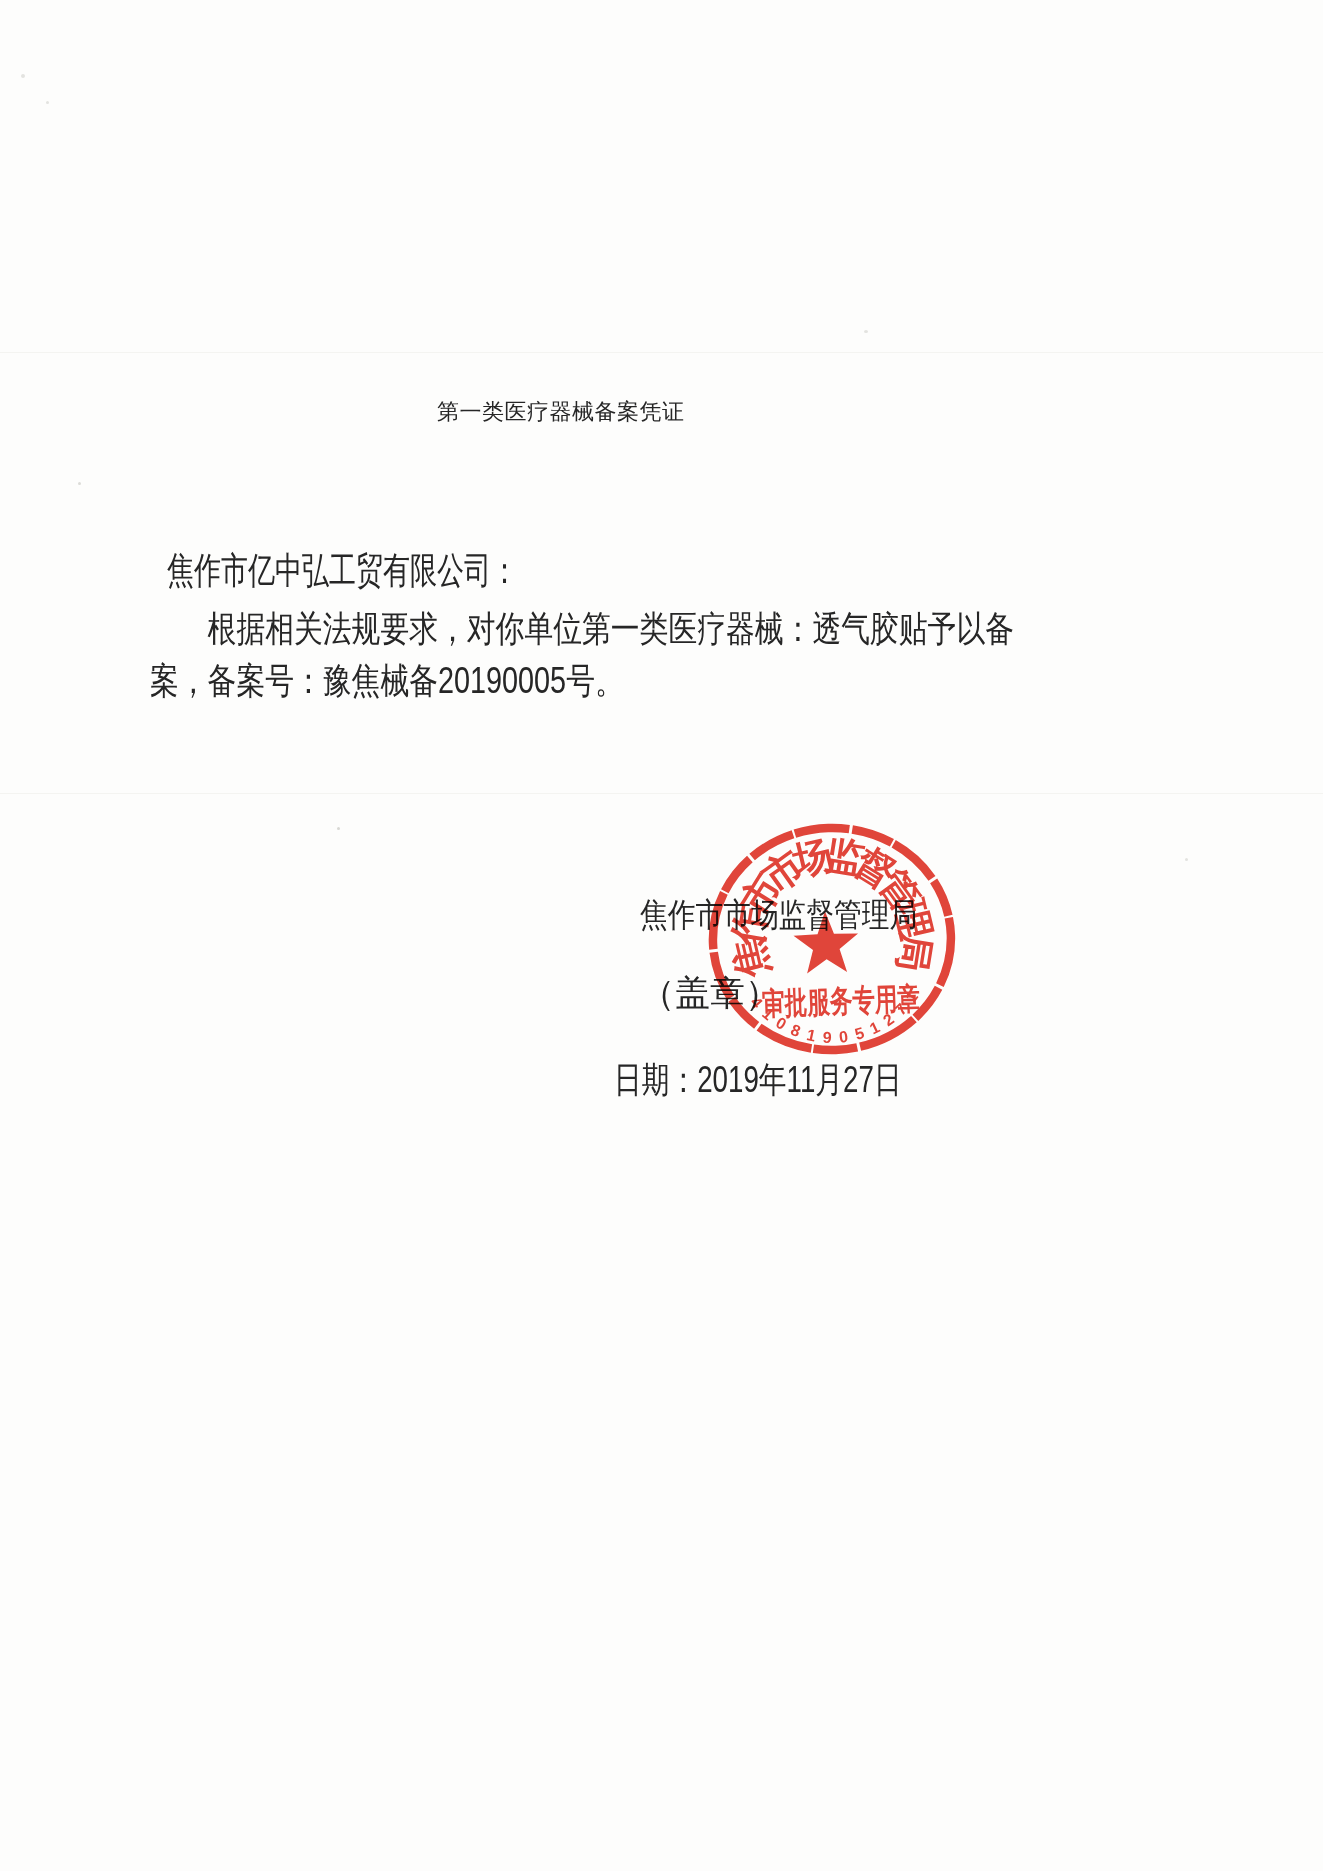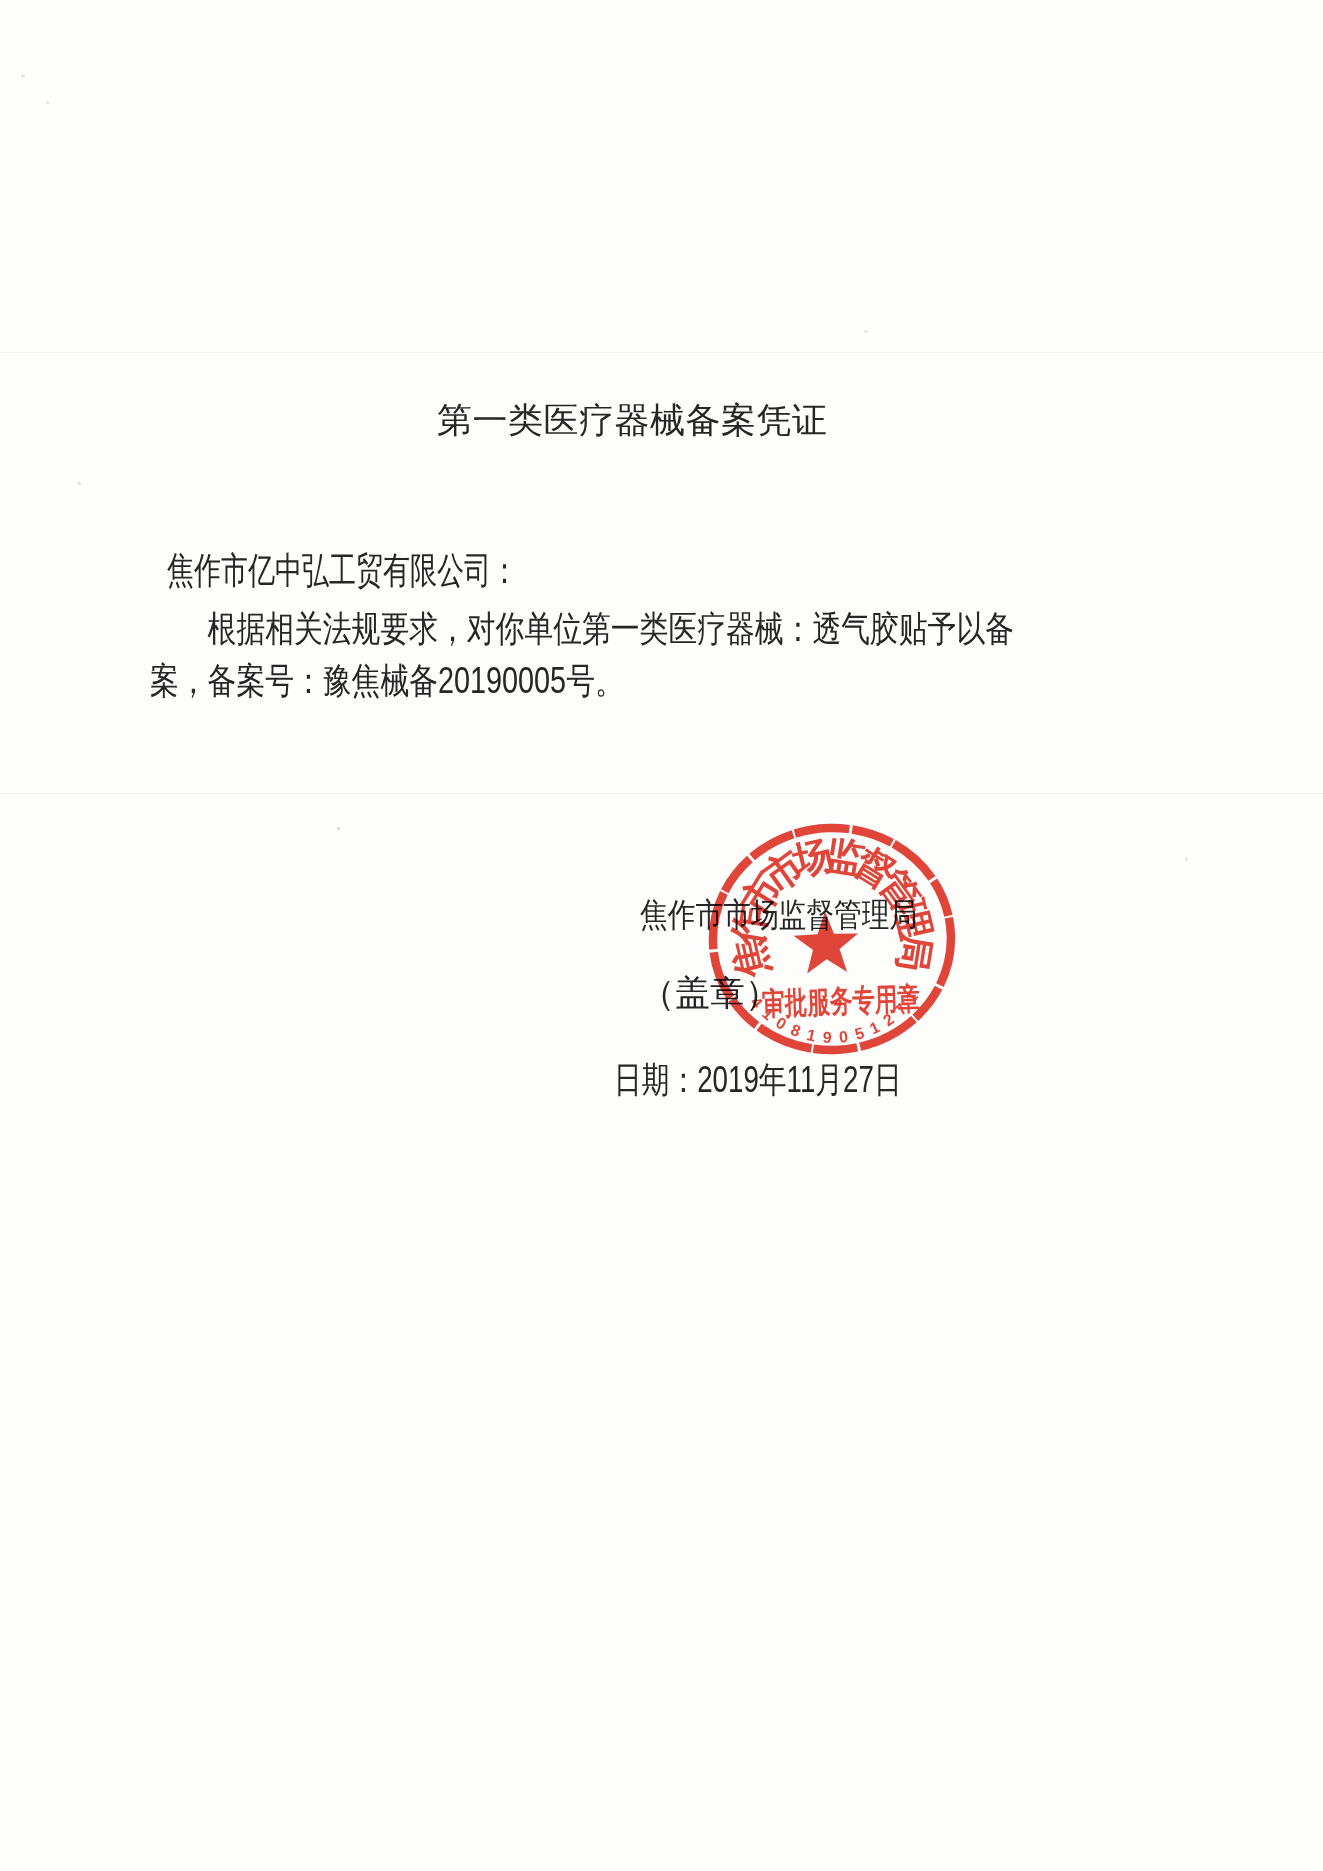--- a/index.html
+++ b/index.html
@@ -8,21 +8,21 @@
     width:1323px;height:1871px;
     margin:0 auto;
     background:#fdfdfc;
     overflow:hidden;
     font-family:"Liberation Sans","DejaVu Sans",sans-serif;
     color:#262626;
   }
   .txt{position:absolute;white-space:nowrap;transform-origin:0 0;color:#262626;}
   .title{
     left:437px;top:397px;
-    font-size:35px;font-weight:500;letter-spacing:0.5px;
+    font-size:22px;font-weight:500;letter-spacing:0.5px;
   }
   .recipient{
     left:167px;top:546px;
     font-size:37px;font-weight:500;
     transform:scaleX(0.73);
   }
   .body-par{
     position:absolute;left:150px;top:603px;
     width:1092px;
     font-size:36px;line-height:52px;font-weight:500;

